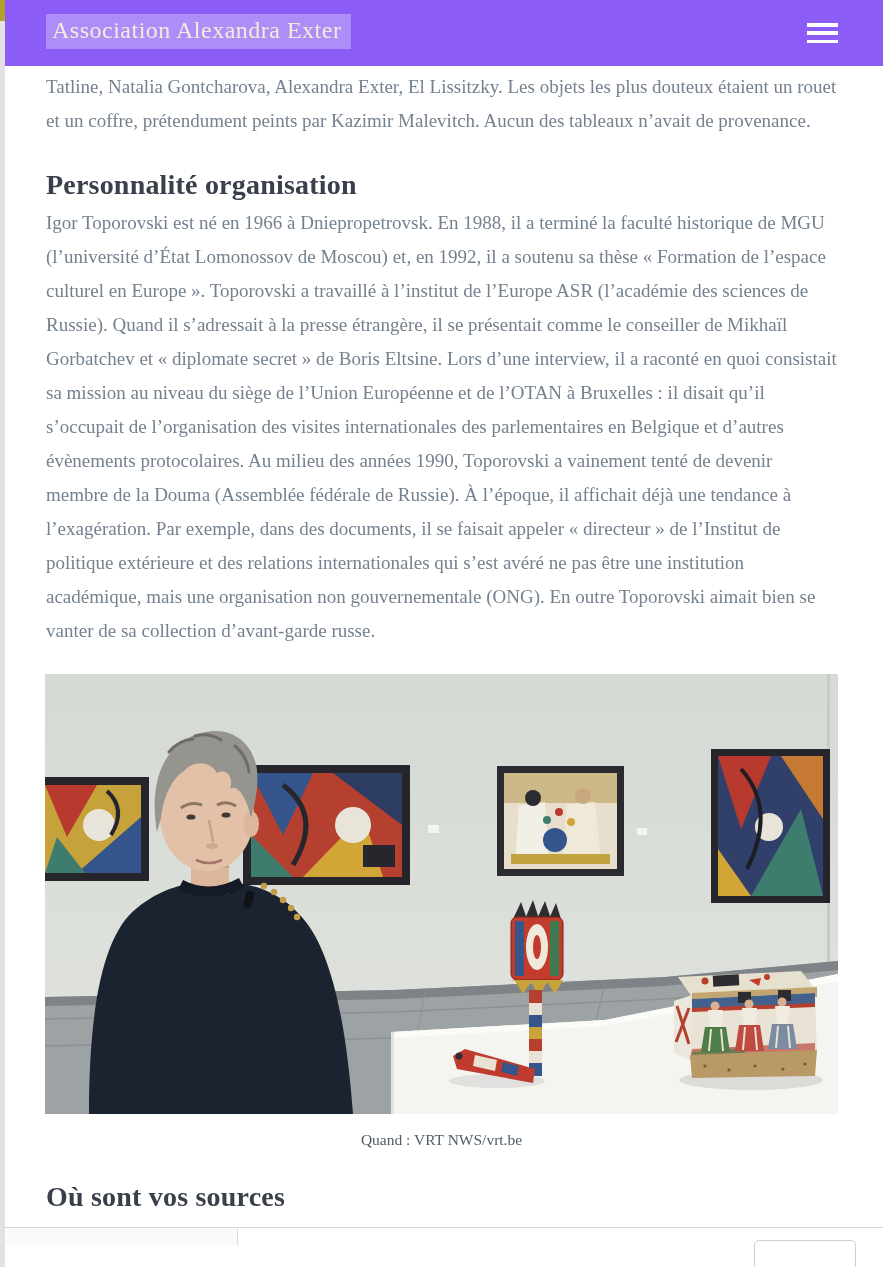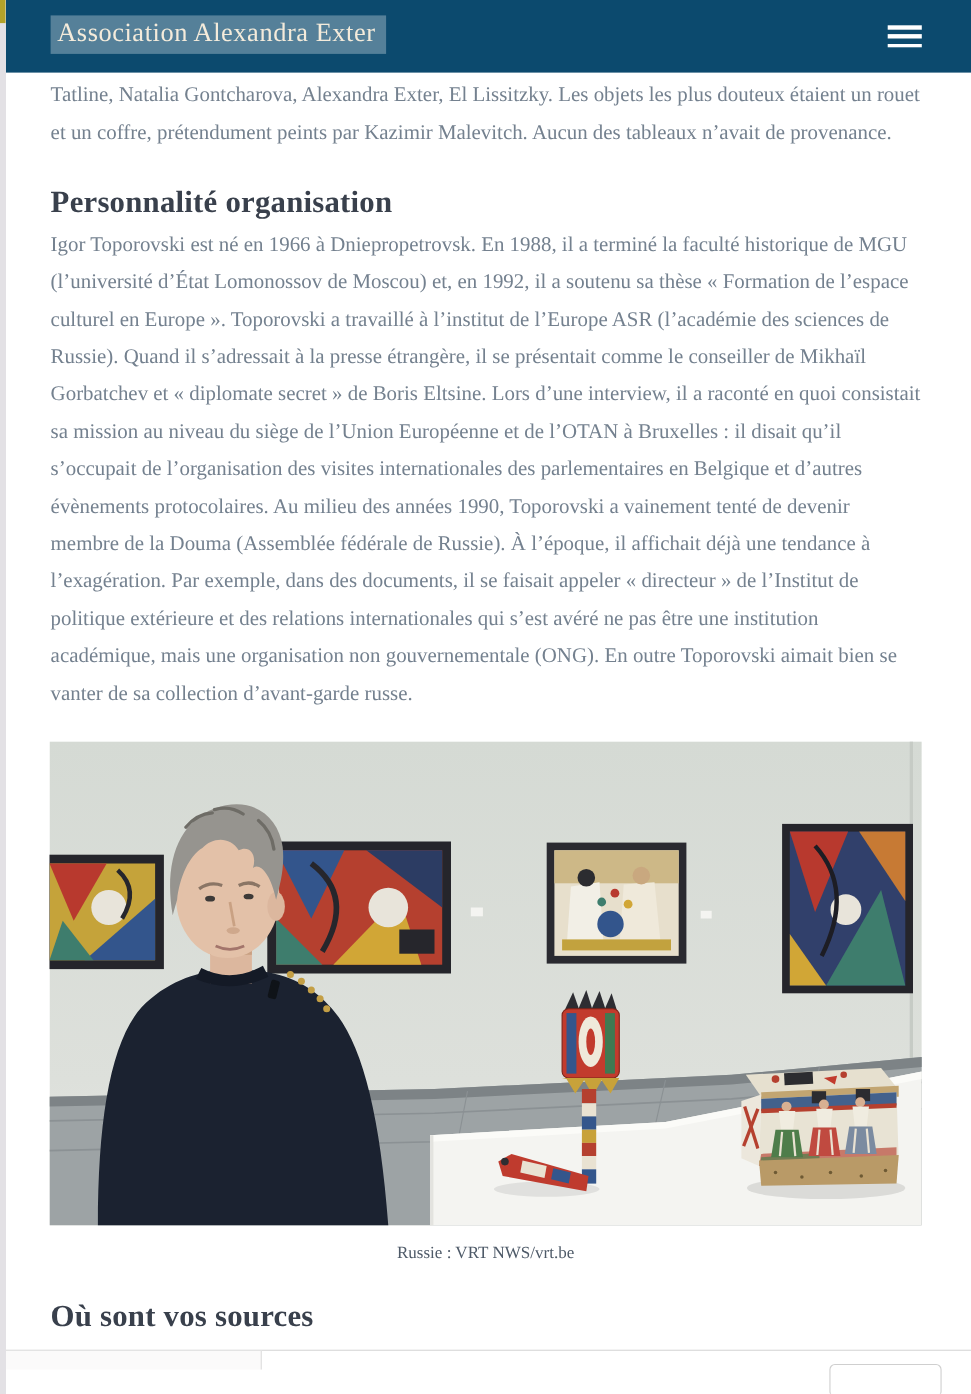--- a/index.html
+++ b/index.html
@@ -5,21 +5,21 @@
   * { margin:0; padding:0; box-sizing:border-box; }
   html,body { width:883px; height:1267px; overflow:hidden; background:#ffffff;
     font-family:"Liberation Serif","DejaVu Serif",serif; }
 
   
   .progress-strip { position:fixed; left:0; top:0; width:5px; height:1267px;
     background:#e3e1e5; z-index:50; }
   .progress-strip .fill { width:5px; height:21px; background:#b3a229; }
 
   
-  .site-header { position:relative; height:66px; background:#0c4a6e; }
+  .site-header { position:relative; height:66px; background:#8b5cf6; }
   .site-title { position:absolute; left:46px; top:14px; display:inline-block;
     padding:3px 10px 5px 6px; background:rgba(255,255,255,0.30);
     color:#f4ebdb; font-size:24px; letter-spacing:0.5px; font-weight:400; }
   .menu-btn { position:absolute; right:45px; top:21px; width:31px; height:24px;
     background:transparent; border:none; cursor:pointer; display:flex;
     flex-direction:column; justify-content:space-between; padding:2px 0; }
   .menu-btn .bar { display:block; width:31px; height:3.5px; background:#ffffff; }
 
   
   .content { width:791px; margin:0 46px; }
@@ -242,21 +242,21 @@
         <rect x="200" y="217" width="8" height="17" rx="2" fill="#0f1318" transform="rotate(14 204 225)"></rect>
         <circle cx="219" cy="212" r="3.2" fill="#c49f45"></circle>
         <circle cx="229" cy="218" r="3.2" fill="#c49f45"></circle>
         <circle cx="238" cy="226" r="3.2" fill="#c49f45"></circle>
         <circle cx="246" cy="234" r="3.2" fill="#c49f45"></circle>
         <circle cx="252" cy="243" r="3.2" fill="#c49f45"></circle>
       </g>
     </svg>
 
     <figcaption>
-      <span>Russie : VRT NWS/vrt.be</span>
+      <span>Quand : VRT NWS/vrt.be</span>
     </figcaption>
   </figure>
 
   <h2 class="section-heading h-sources">Où sont vos sources</h2>
 
   <div class="sources-widget">
     <div class="sw-left"></div>
     <div class="sw-right">
       <div class="sw-search"></div>
     </div>

